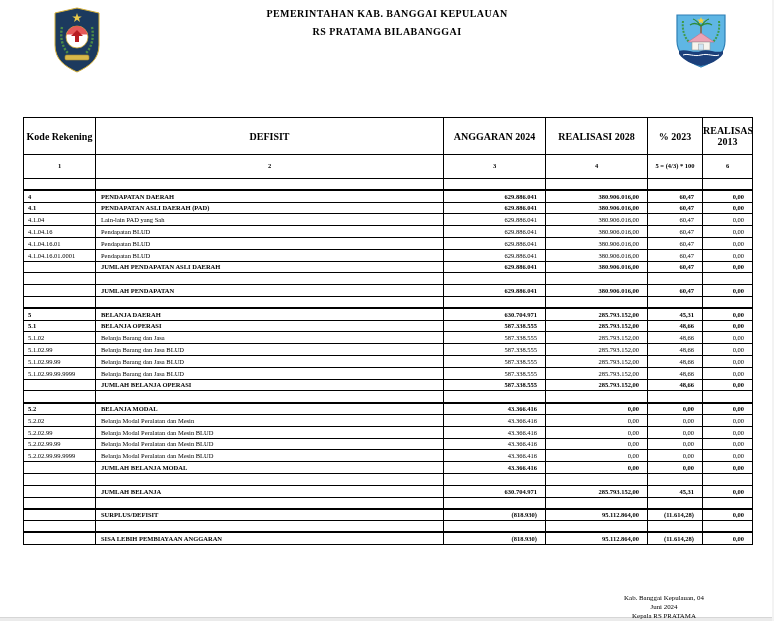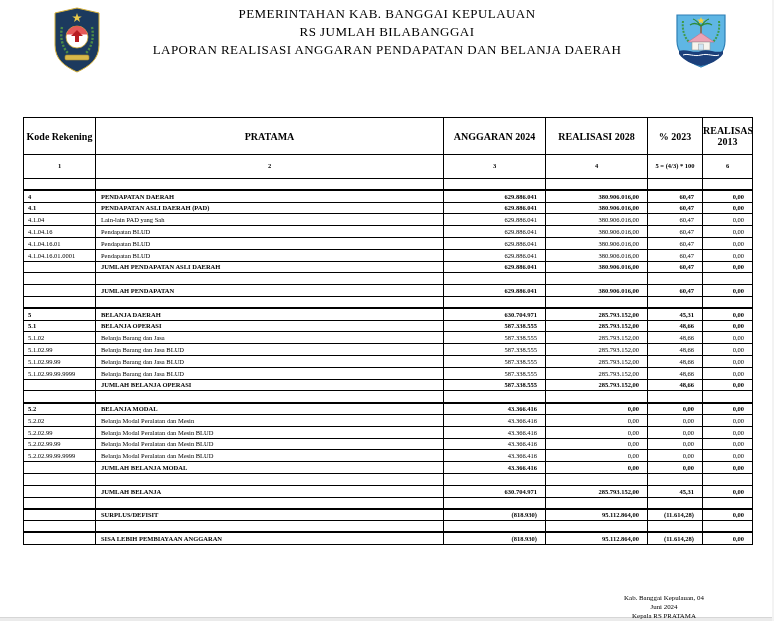--- a/index.html
+++ b/index.html
@@ -8,21 +8,21 @@
     background:#ffffff;
     font-family:"Liberation Serif", serif;
     color:#000;
     position:relative;
     overflow:hidden;
   }
 
   
   .doc-header { position:absolute; top:5px; left:0; width:774px; text-align:center; }
   .doc-header .hline {
-    font-weight:normal; font-size:13px; letter-spacing:0.45px;
+    font-weight:bold; font-size:10px; letter-spacing:0.45px;
     height:17.8px; line-height:17.8px; white-space:nowrap;
   }
 
   .logo { position:absolute; }
   .logo-left  { top:7px;  left:52px; }
   .logo-right { top:11px; left:672px; }
 
   
   table.report-table {
     position:absolute; left:23px; top:117px;
@@ -65,22 +65,21 @@
   .edge-bottom { position:absolute; left:0; bottom:0; width:774px; height:3px;
                  background:#ebebeb; border-top:1px solid #d6d6d6; z-index:1; }
   .edge-right  { position:absolute; right:0; top:0; width:2px; height:621px;
                  background:#f3f3f3; z-index:1; }
 </style>
 </head>
 <body>
 
 <div class="doc-header">
   <div class="hline">PEMERINTAHAN KAB. BANGGAI KEPULAUAN</div>
-  <div class="hline">RS JUMLAH BILABANGGAI</div>
-  <div class="hline">LAPORAN REALISASI ANGGARAN PENDAPATAN DAN BELANJA DAERAH</div>
+  <div class="hline">RS PRATAMA BILABANGGAI</div>
 </div>
 
 <div class="logo logo-left">
   <svg width="50" height="66" viewBox="0 0 50 66">
     <path d="M25,1 L47,6 L47,38 C47,52 38,59 25,65 C12,59 3,52 3,38 L3,6 Z" fill="#1c3a5e" stroke="#d4af37" stroke-width="1"></path>
     <polygon points="25,6 26.2,9.4 29.8,9.4 26.9,11.5 28,14.9 25,12.8 22,14.9 23.1,11.5 20.2,9.4 23.8,9.4" fill="#e7c84a"></polygon>
     <path d="M10,20 C8,30 10,40 16,46" fill="none" stroke="#4c8c46" stroke-width="2.4" stroke-dasharray="2.2,1.4"></path>
     <path d="M40,20 C42,30 40,40 34,46" fill="none" stroke="#4c8c46" stroke-width="2.4" stroke-dasharray="2.2,1.4"></path>
     <circle cx="25" cy="30" r="11" fill="#ffffff" stroke="#c9a227" stroke-width="0.8"></circle>
     <path d="M14.3,27.5 A11,11 0 0,1 35.7,27.5 Z" fill="#e23b3b" opacity="0.85"></path>
@@ -110,21 +109,21 @@
     <col class="col-code">
       <col class="col-ur">
       <col class="col-ang">
     <col class="col-rea">
       <col class="col-pct">
       <col class="col-r22">
   </colgroup>
   <thead>
     <tr class="head-main">
       <th>Kode Rekening</th>
-      <th>PRATAMA</th>
+      <th>DEFISIT</th>
       <th>ANGGARAN 2024</th>
       <th>REALISASI 2028</th>
       <th>% 2023</th>
       <th>REALISASI 2013</th>
     </tr>
     <tr class="head-nums">
       <th>1</th>
       <th>2</th>
       <th>3</th>
       <th>4</th>

